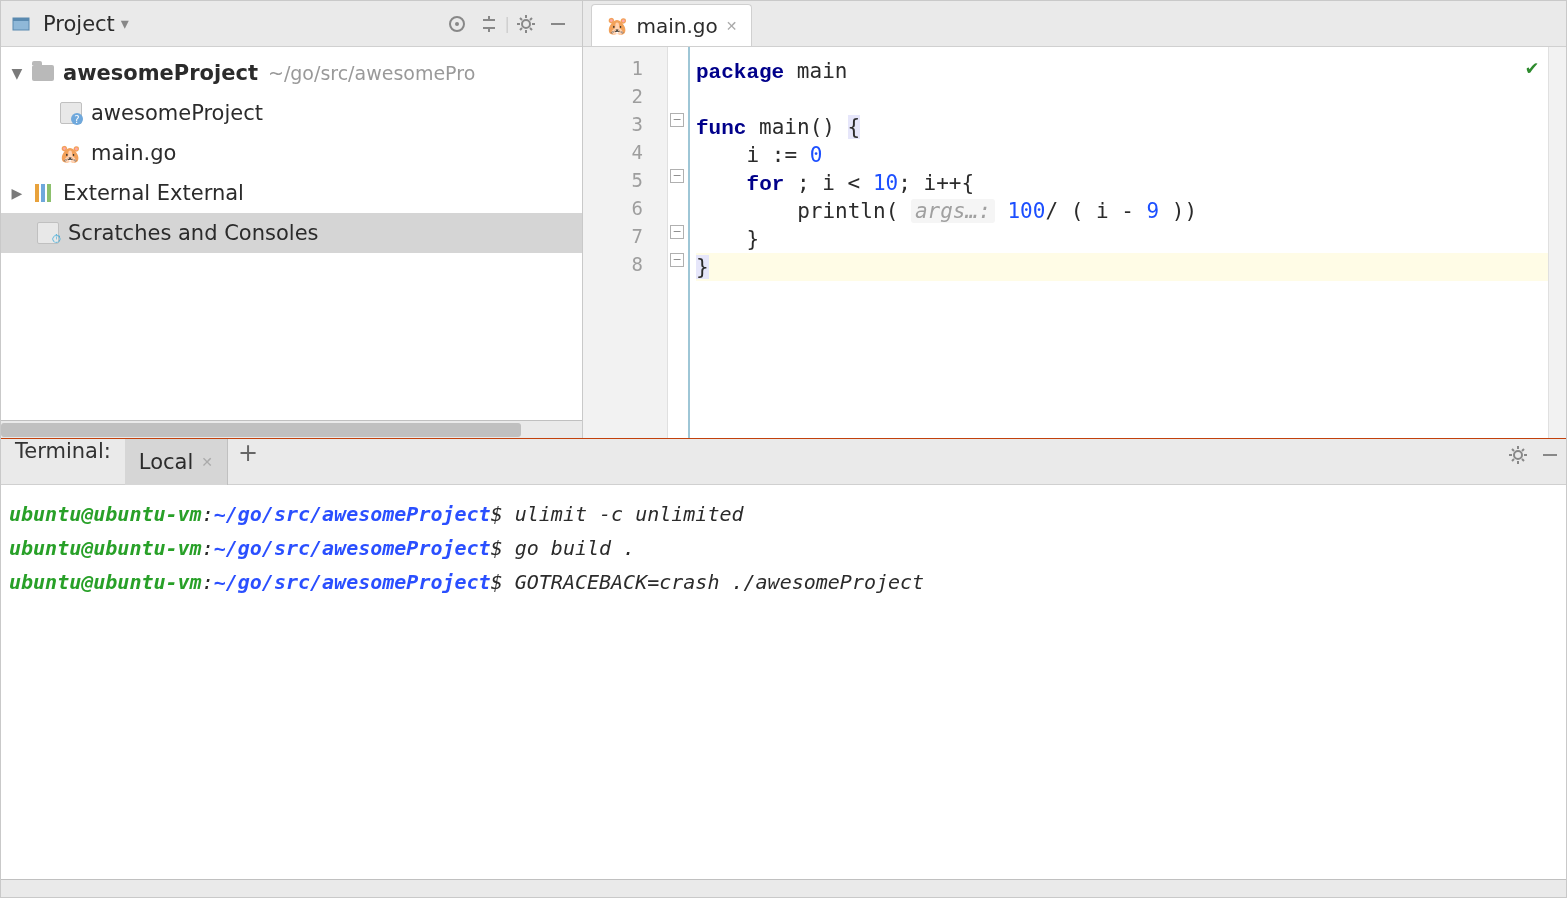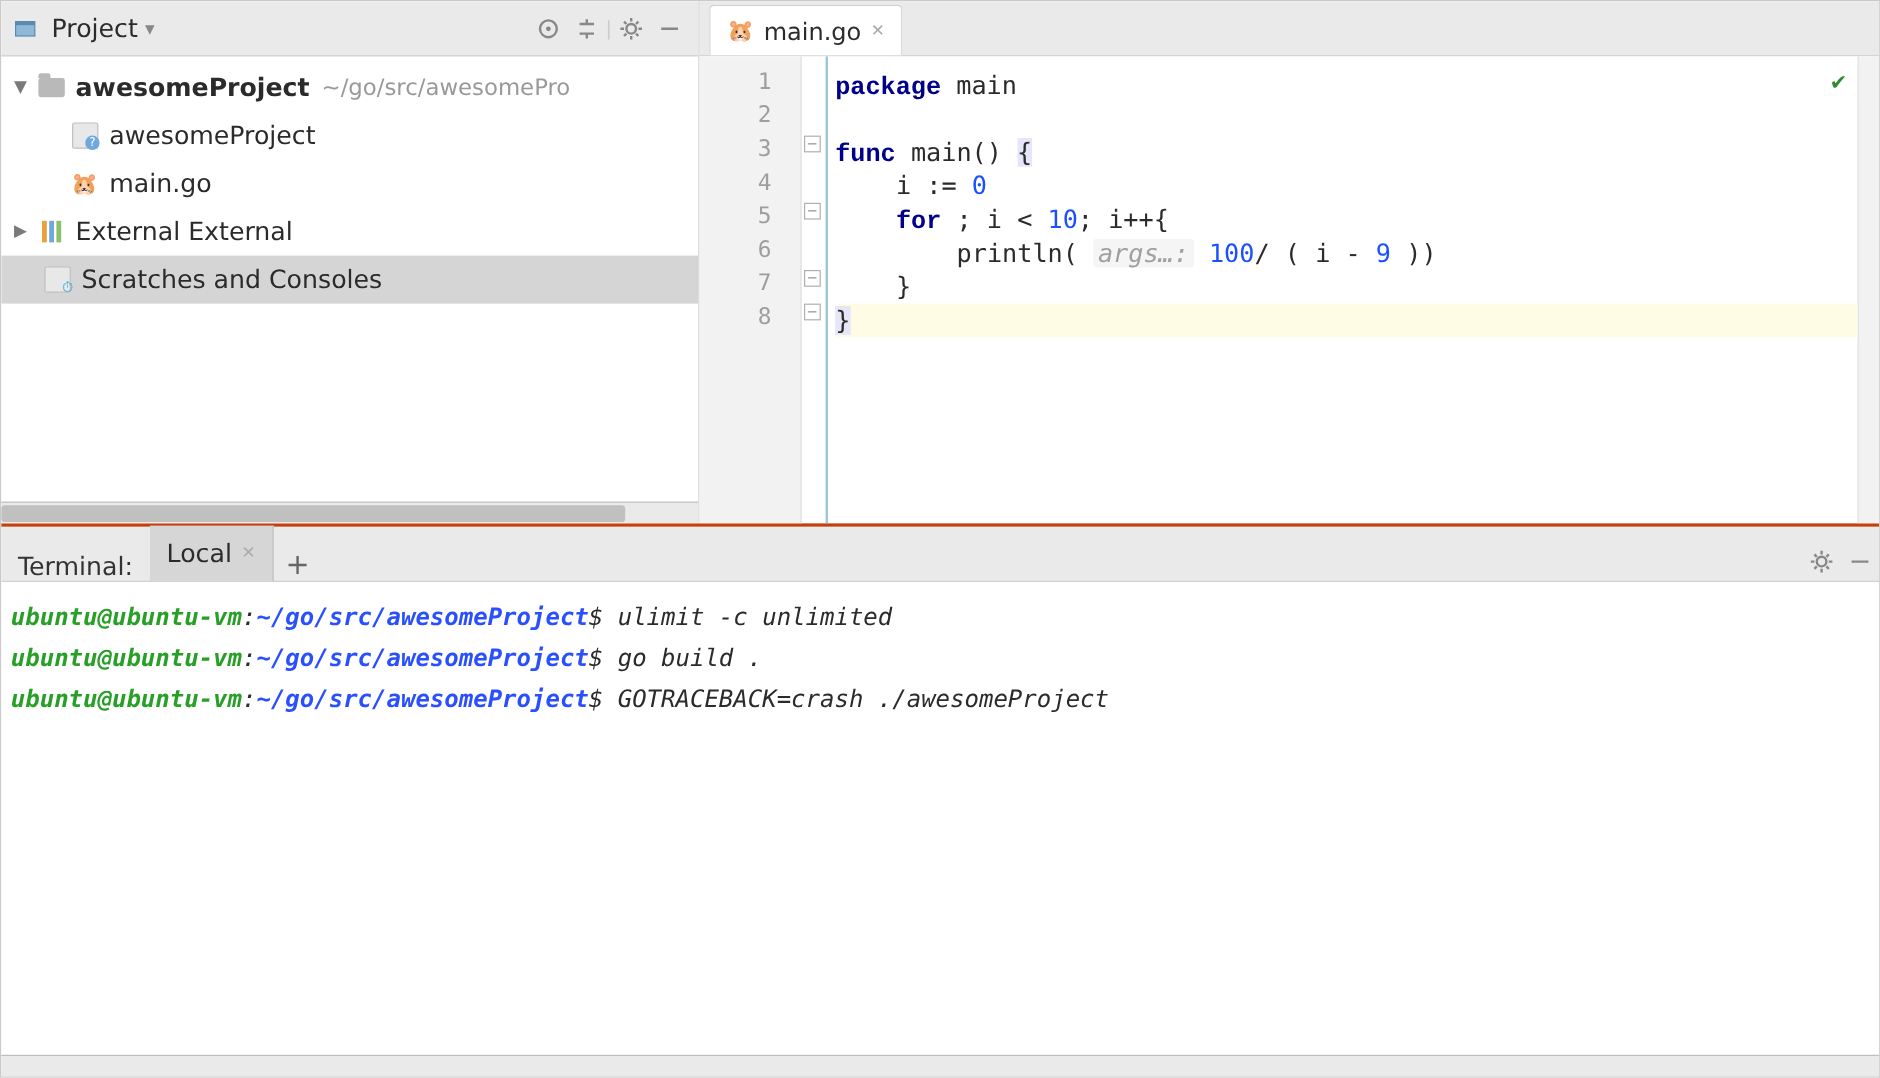--- a/index.html
+++ b/index.html
@@ -1,17 +1,17 @@
 <!DOCTYPE html>
 <html><head>
 <meta charset="utf-8">
 <style>
 * { box-sizing: border-box; margin: 0; padding: 0; }
 body { font-family: "DejaVu Sans", "Segoe UI", Arial, sans-serif; font-size: 16px; background: #fff; color: #2b2b2b; width: 1567px; height: 898px; display: flex; flex-direction: column; border: 1px solid #c9c9c9; overflow: hidden; }
-.top { display: flex; height: 438px; border-bottom: 3px solid #c2410c; }
+.top { display: flex; height: 438px; border-bottom: 1px solid #c2410c; }
 .sidebar { width: 582px; display: flex; flex-direction: column; border-right: 1px solid #c9c9c9; background: #fff; }
 .sidebar-header { height: 46px; background: #eaeaea; border-bottom: 1px solid #d0d0d0; display: flex; align-items: center; padding: 0 8px; }
 .sidebar-title-group { display: flex; align-items: center; gap: 6px; flex: 1; }
 .tool-btn { width: 32px; height: 32px; display: flex; align-items: center; justify-content: center; color: #767676; cursor: pointer; }
 .tree { flex: 1; padding-top: 6px; font-size: 21px; overflow: hidden; }
 .tree-row { display: flex; align-items: center; height: 40px; padding-left: 6px; gap: 4px; white-space: nowrap; cursor: pointer; }
 .tree-row.selected { background: #d5d5d5; padding-left: 11px; }
 .twisty { width: 20px; display: flex; justify-content: center; color: #7a7a7a; font-size: 14px; }
 .tree-icon { width: 24px; height: 24px; display: flex; align-items: center; justify-content: center; margin-right: 4px; }
 .folder-icon { width: 22px; height: 16px; background: #b9b9b9; border-radius: 2px; position: relative; }
@@ -37,21 +37,21 @@
 .code { flex: 1; font-family: "DejaVu Sans Mono", Consolas, monospace; font-size: 21px; padding-top: 10px; padding-left: 6px; line-height: 28px; position: relative; }
 .code .line { height: 28px; white-space: pre; }
 .kw { color: #00008a; font-weight: 700; font-family: Liberation Mono, monospace; }
 .num { color: #1c4fff; }
 .hl { background: #e6e6fa; }
 .hint { color: #a0a0a0; font-style: italic; background: #f5f5f5; padding: 0 4px; border-radius: 3px; }
 .curline { background: #fffce6; }
 .check { position: absolute; right: 10px; top: 6px; color: #2e8b2e; font-size: 20px; }
 .scrollbar-right { width: 18px; background: #f2f2f2; border-left: 1px solid #e0e0e0; }
 .terminal-wrap { flex: 1; display: flex; flex-direction: column; }
-.terminal-header { height: 46px; background: #eaeaea; border-bottom: 1px solid #d0d0d0; display: flex; align-items: flex-end; }
+.terminal-header { height: 46px; background: #eaeaea; border-bottom: 1px solid #d0d0d0; display: flex; align-items: flex-start; }
 .term-title { font-size: 21px; padding: 0 14px; color: #333; }
 .term-tab { height: 46px; background: #d6d6d6; display: flex; align-items: center; padding: 0 14px; gap: 8px; font-size: 21px; border-right: 1px solid #c0c0c0; cursor: pointer; }
 .term-add { width: 40px; display: flex; align-items: center; justify-content: center; color: #666; font-size: 24px; cursor: pointer; }
 .term-spacer { flex: 1; }
 .terminal-body { flex: 1; background: #fff; font-family: "DejaVu Sans Mono", Consolas, monospace; font-size: 20px; padding: 12px 8px; line-height: 34px; font-style: italic; }
 .prompt-user { color: #28a028; font-weight: 700; }
 .prompt-path { color: #2a4fff; font-weight: 700; }
 .bottom-scroll { height: 18px; background: #eaeaea; border-top: 1px solid #c0c0c0; position: relative; }
 .bottom-scroll-thumb { position: absolute; left: 0; top: 2px; height: 14px; width: 520px; background: #c0c0c0; border-radius: 3px; }
 </style>

